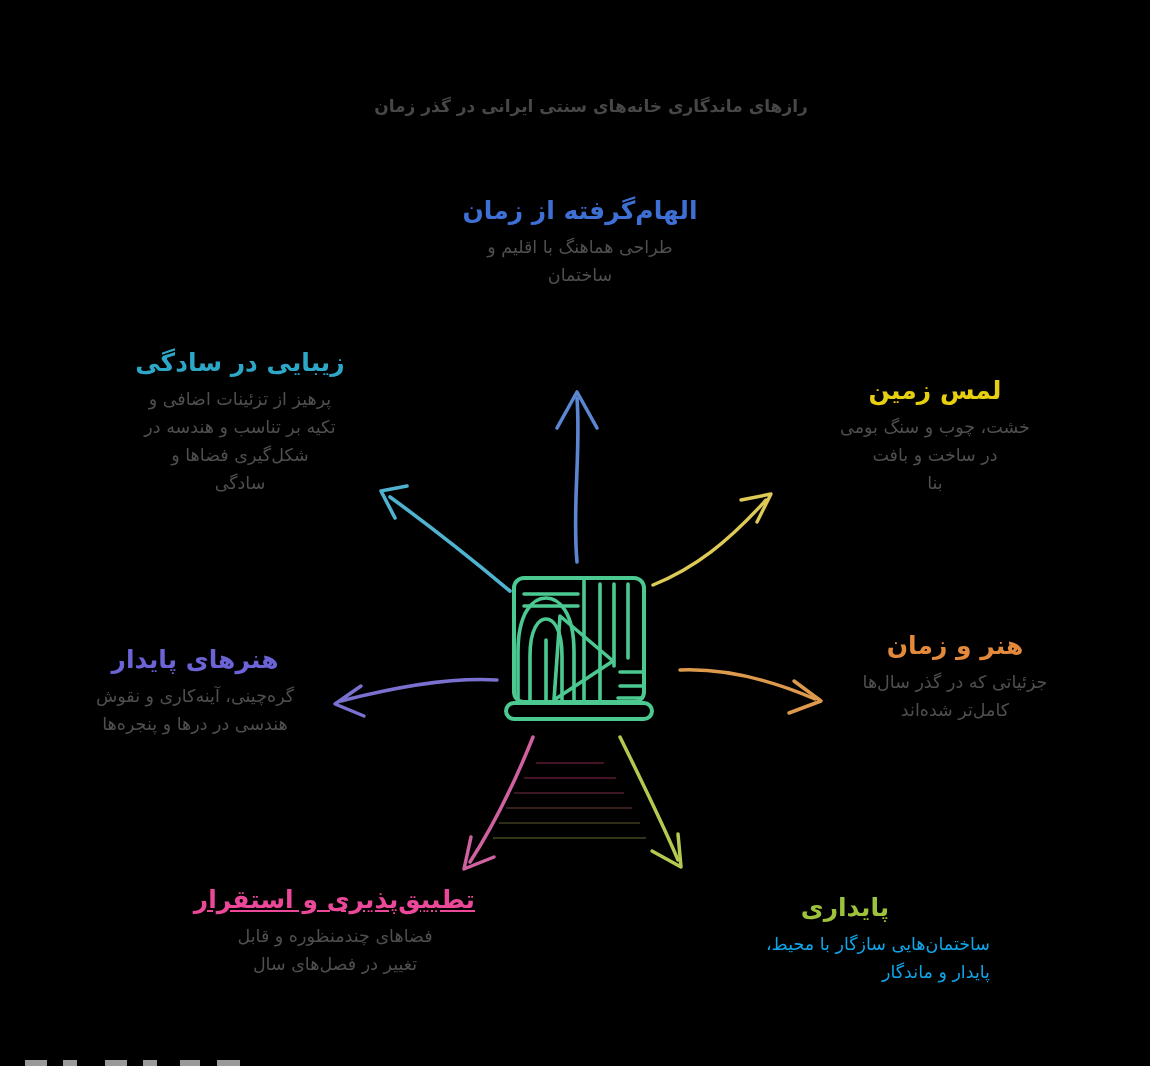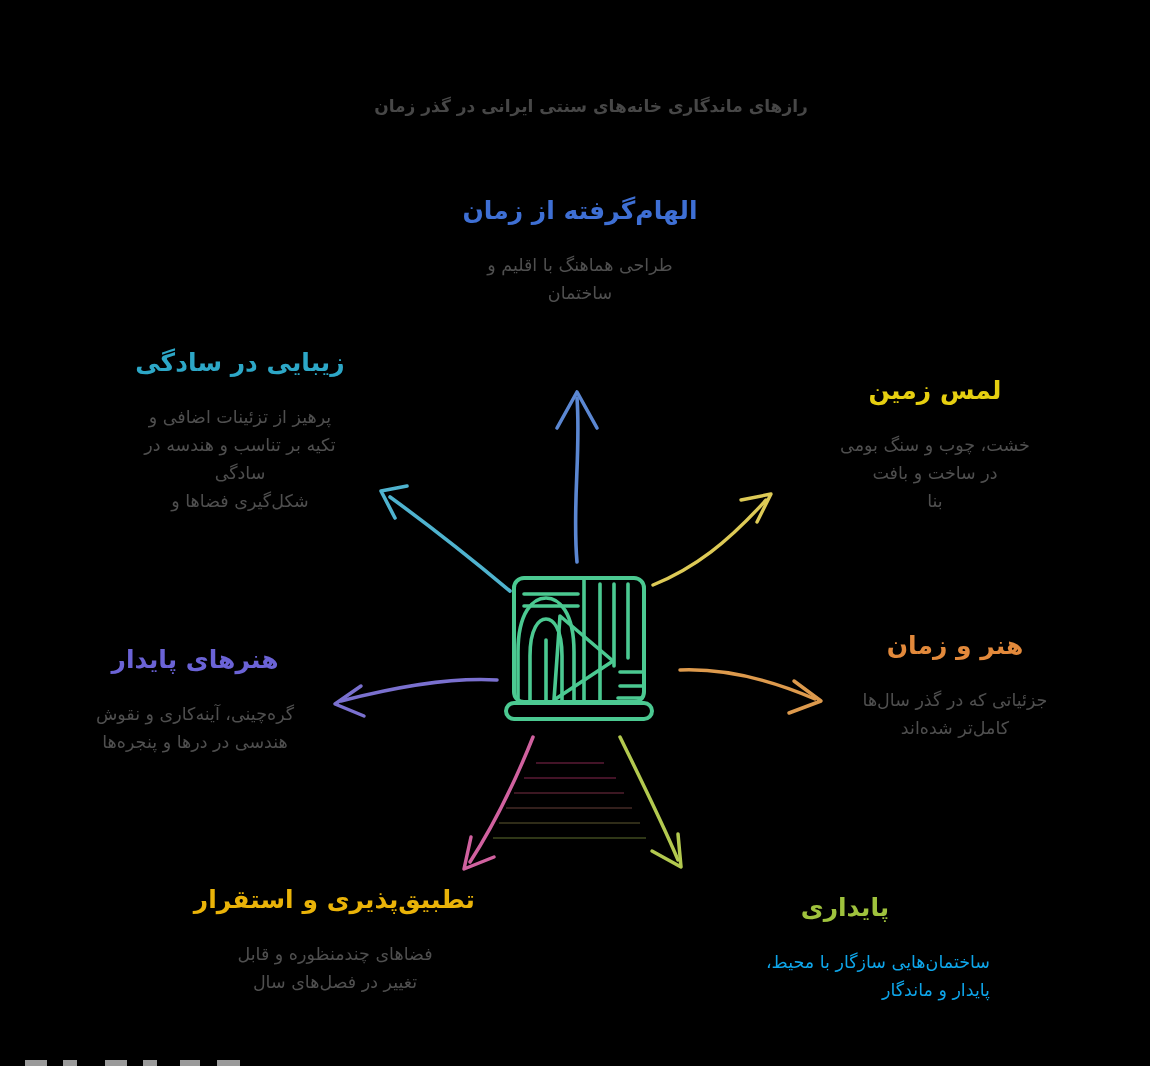--- a/index.html
+++ b/index.html
@@ -7,21 +7,21 @@
     position:relative;width:1150px;height:1066px;background:#000;overflow:hidden;
     font-family:"DejaVu Sans",sans-serif;
   }
   .abs{position:absolute;}
   #title{
     left:176px;top:96px;width:830px;text-align:center;direction:rtl;
     font-size:17px;font-weight:600;letter-spacing:.5px;
   }
   .section{position:absolute;text-align:center;direction:rtl;}
   .heading{font-size:25px;font-weight:bold;margin-bottom:0;white-space:nowrap;}
-  .desc{font-size:17.5px;line-height:1.6;margin-top:26px;}
+  .desc{font-size:17.5px;line-height:1.6;margin-top:8px;}
   .desc div{white-space:nowrap;}
   svg{position:absolute;left:0;top:0;}
   .watermark-dash{position:absolute;height:6px;bottom:0;}
 </style>
 </head>
 <body>
 
 <div id="canvas">
 
   <div id="title" class="abs" style="color: rgb(71, 71, 71);">رازهای ماندگاری خانه‌های سنتی ایرانی در گذر زمان</div>
@@ -118,42 +118,42 @@
 
   <div class="section" style="left:700px;top:893px;width:290px">
     <div class="heading" style="color: rgb(159, 194, 61);">پایداری</div>
     <div class="desc" style="color: #0ea5e9; text-align: right;">
       <div>ساختمان‌هایی سازگار با محیط،</div>
       <div>پایدار و ماندگار</div>
     </div>
   </div>
 
   <div class="section" style="left:195px;top:885px;width:280px">
-    <div class="heading" style="color: #eab308;">تطبیق‌پذیری و استقرار</div>
+    <div class="heading" style="color: #ec4899; text-decoration: underline;">تطبیق‌پذیری و استقرار</div>
     <div class="desc" style="color: rgb(79, 79, 79);">
       <div>فضاهای چندمنظوره و قابل</div>
       <div>تغییر در فصل‌های سال</div>
     </div>
   </div>
 
   <div class="section" style="left:55px;top:645px;width:280px">
     <div class="heading" style="color: rgb(107, 99, 214);">هنرهای پایدار</div>
     <div class="desc" style="color: rgb(79, 79, 79);">
       <div>گره‌چینی، آینه‌کاری و نقوش</div>
       <div>هندسی در درها و پنجره‌ها</div>
     </div>
   </div>
 
   <div class="section" style="left:90px;top:348px;width:300px">
     <div class="heading" style="color: rgb(45, 167, 199);">زیبایی در سادگی</div>
     <div class="desc" style="color: rgb(79, 79, 79);">
       <div>پرهیز از تزئینات اضافی و</div>
       <div>تکیه بر تناسب و هندسه در</div>
+      <div>شکل‌گیری فضاها و</div>
       <div>سادگی</div>
-      <div>شکل‌گیری فضاها و</div>
     </div>
   </div>
 
   <div class="watermark-dash" style="left: 25px; width: 22px; background: rgb(154, 154, 154);"></div>
   <div class="watermark-dash" style="left: 63px; width: 14px; background: rgb(154, 154, 154);"></div>
   <div class="watermark-dash" style="left: 105px; width: 22px; background: rgb(154, 154, 154);"></div>
   <div class="watermark-dash" style="left: 143px; width: 14px; background: rgb(154, 154, 154);"></div>
   <div class="watermark-dash" style="left: 180px; width: 20px; background: rgb(154, 154, 154);"></div>
   <div class="watermark-dash" style="left: 217px; width: 23px; background: rgb(154, 154, 154);"></div>
 

